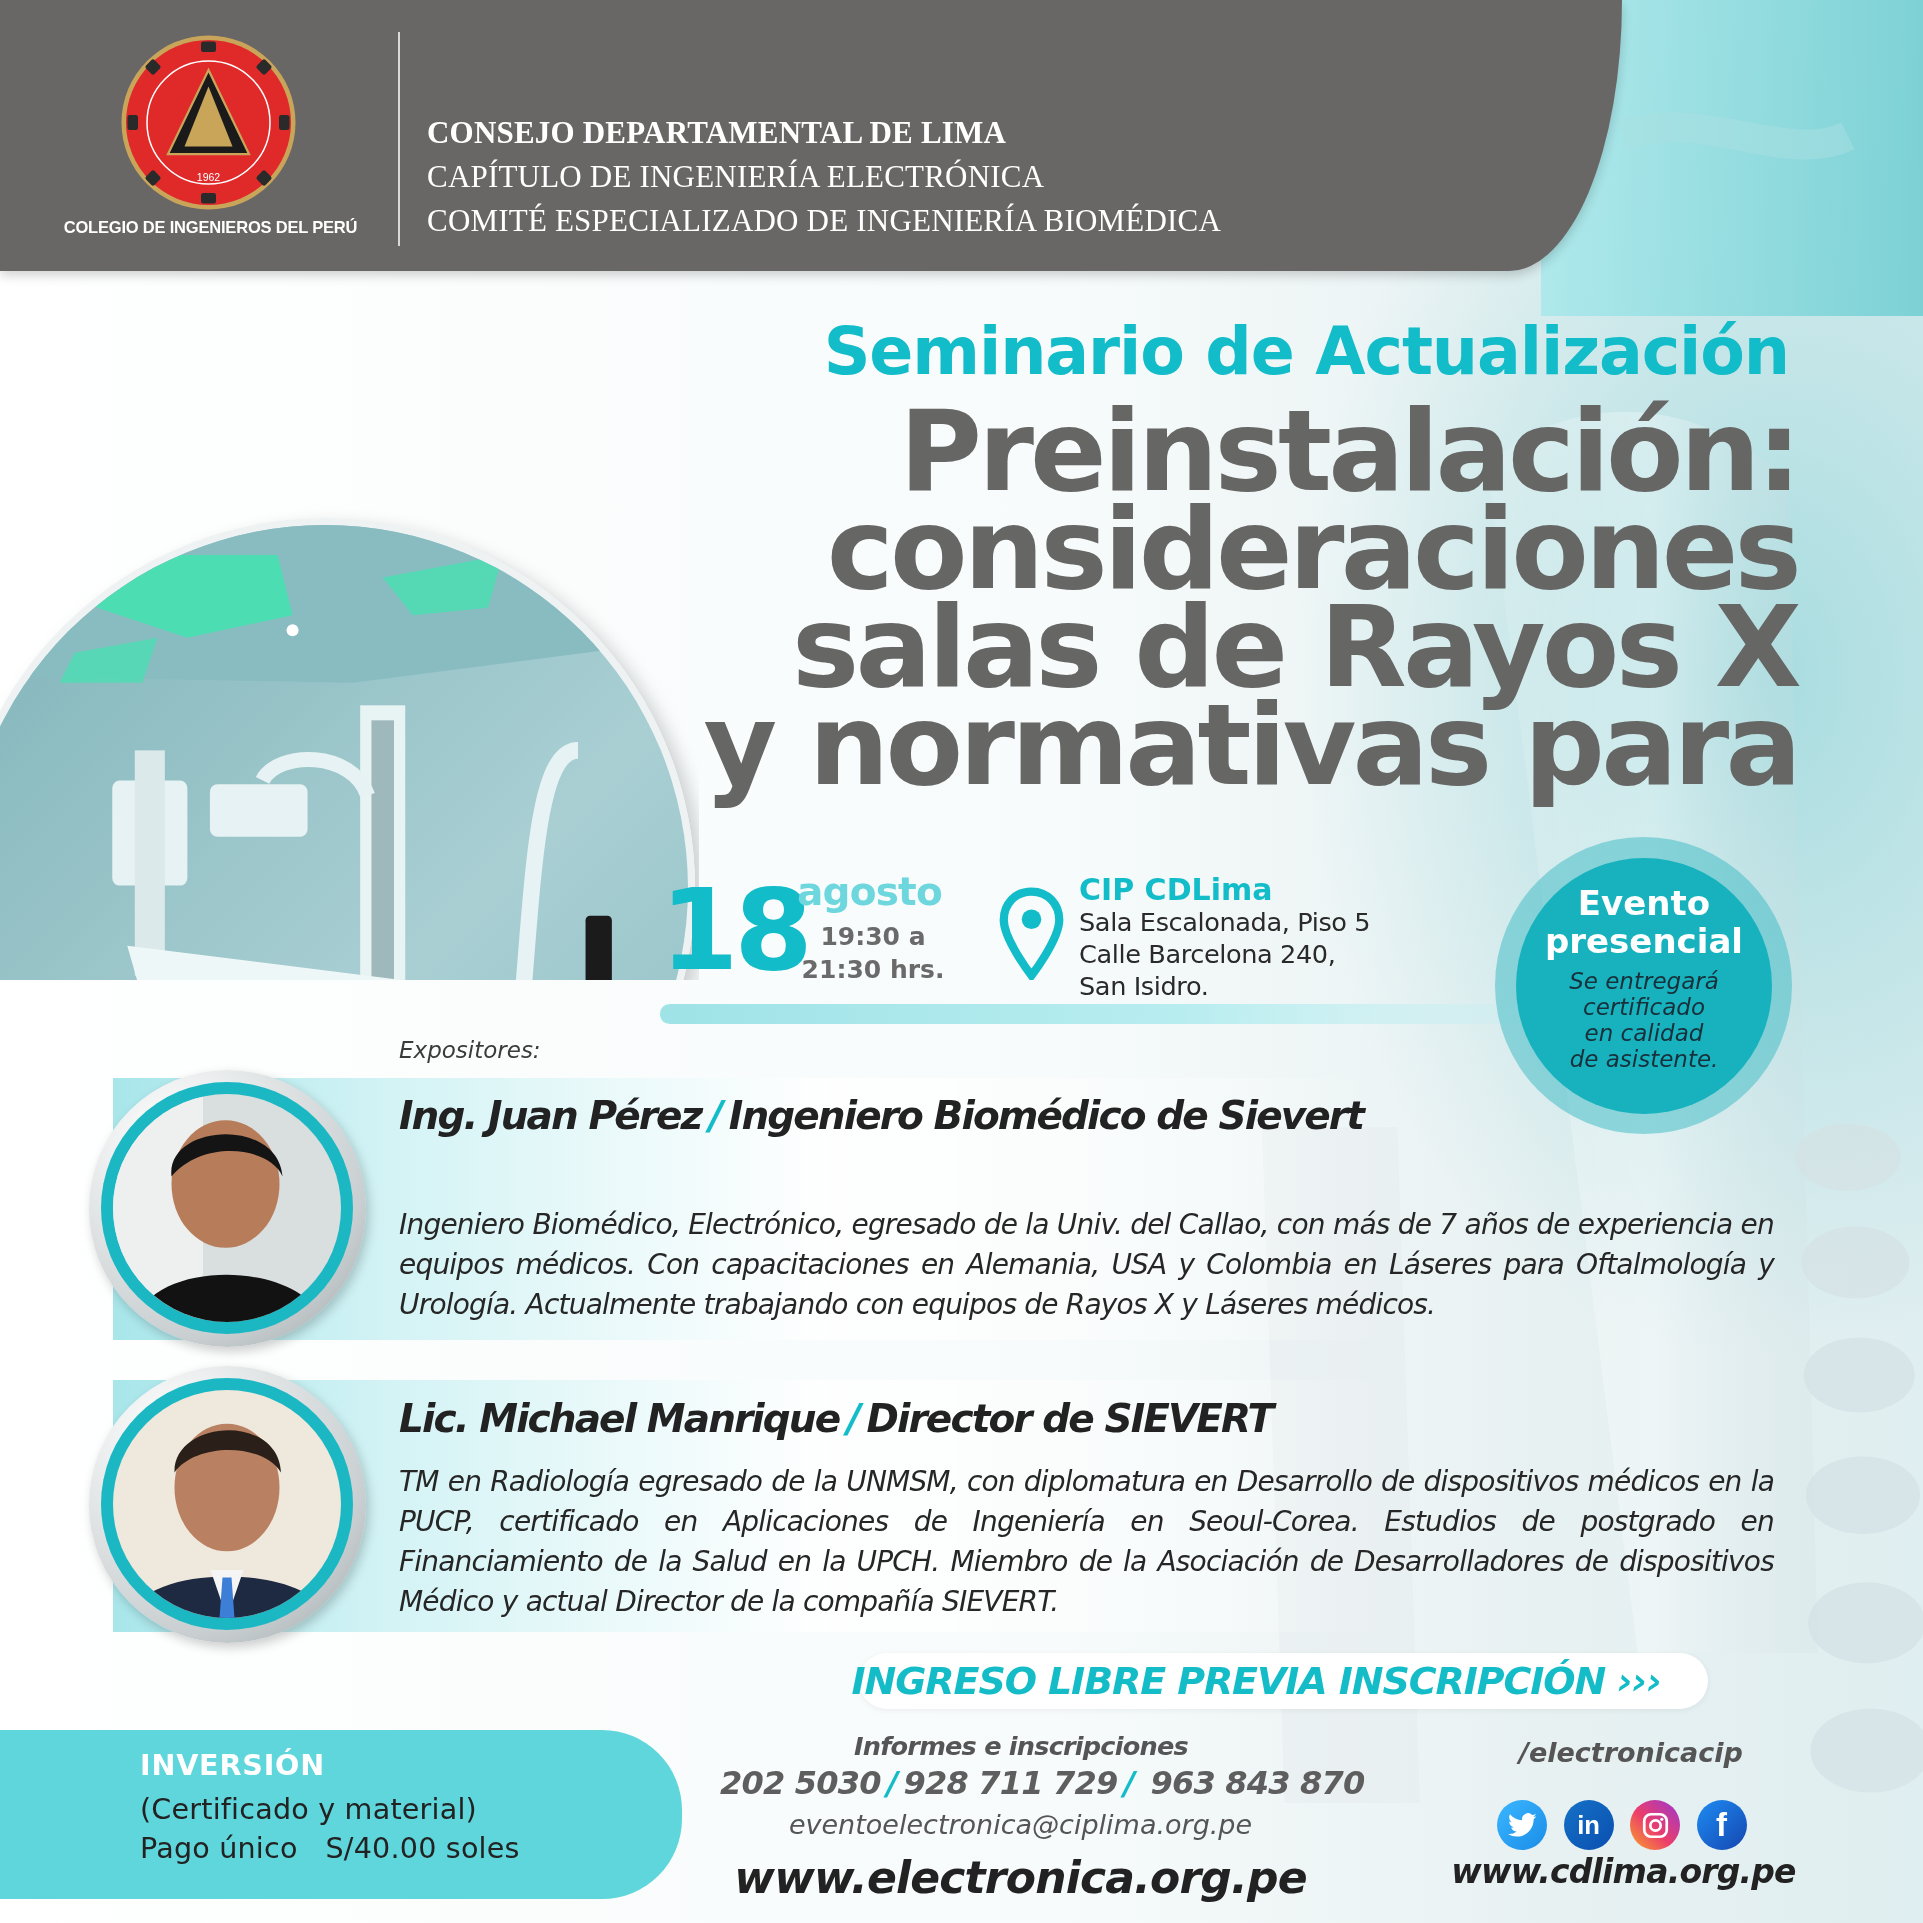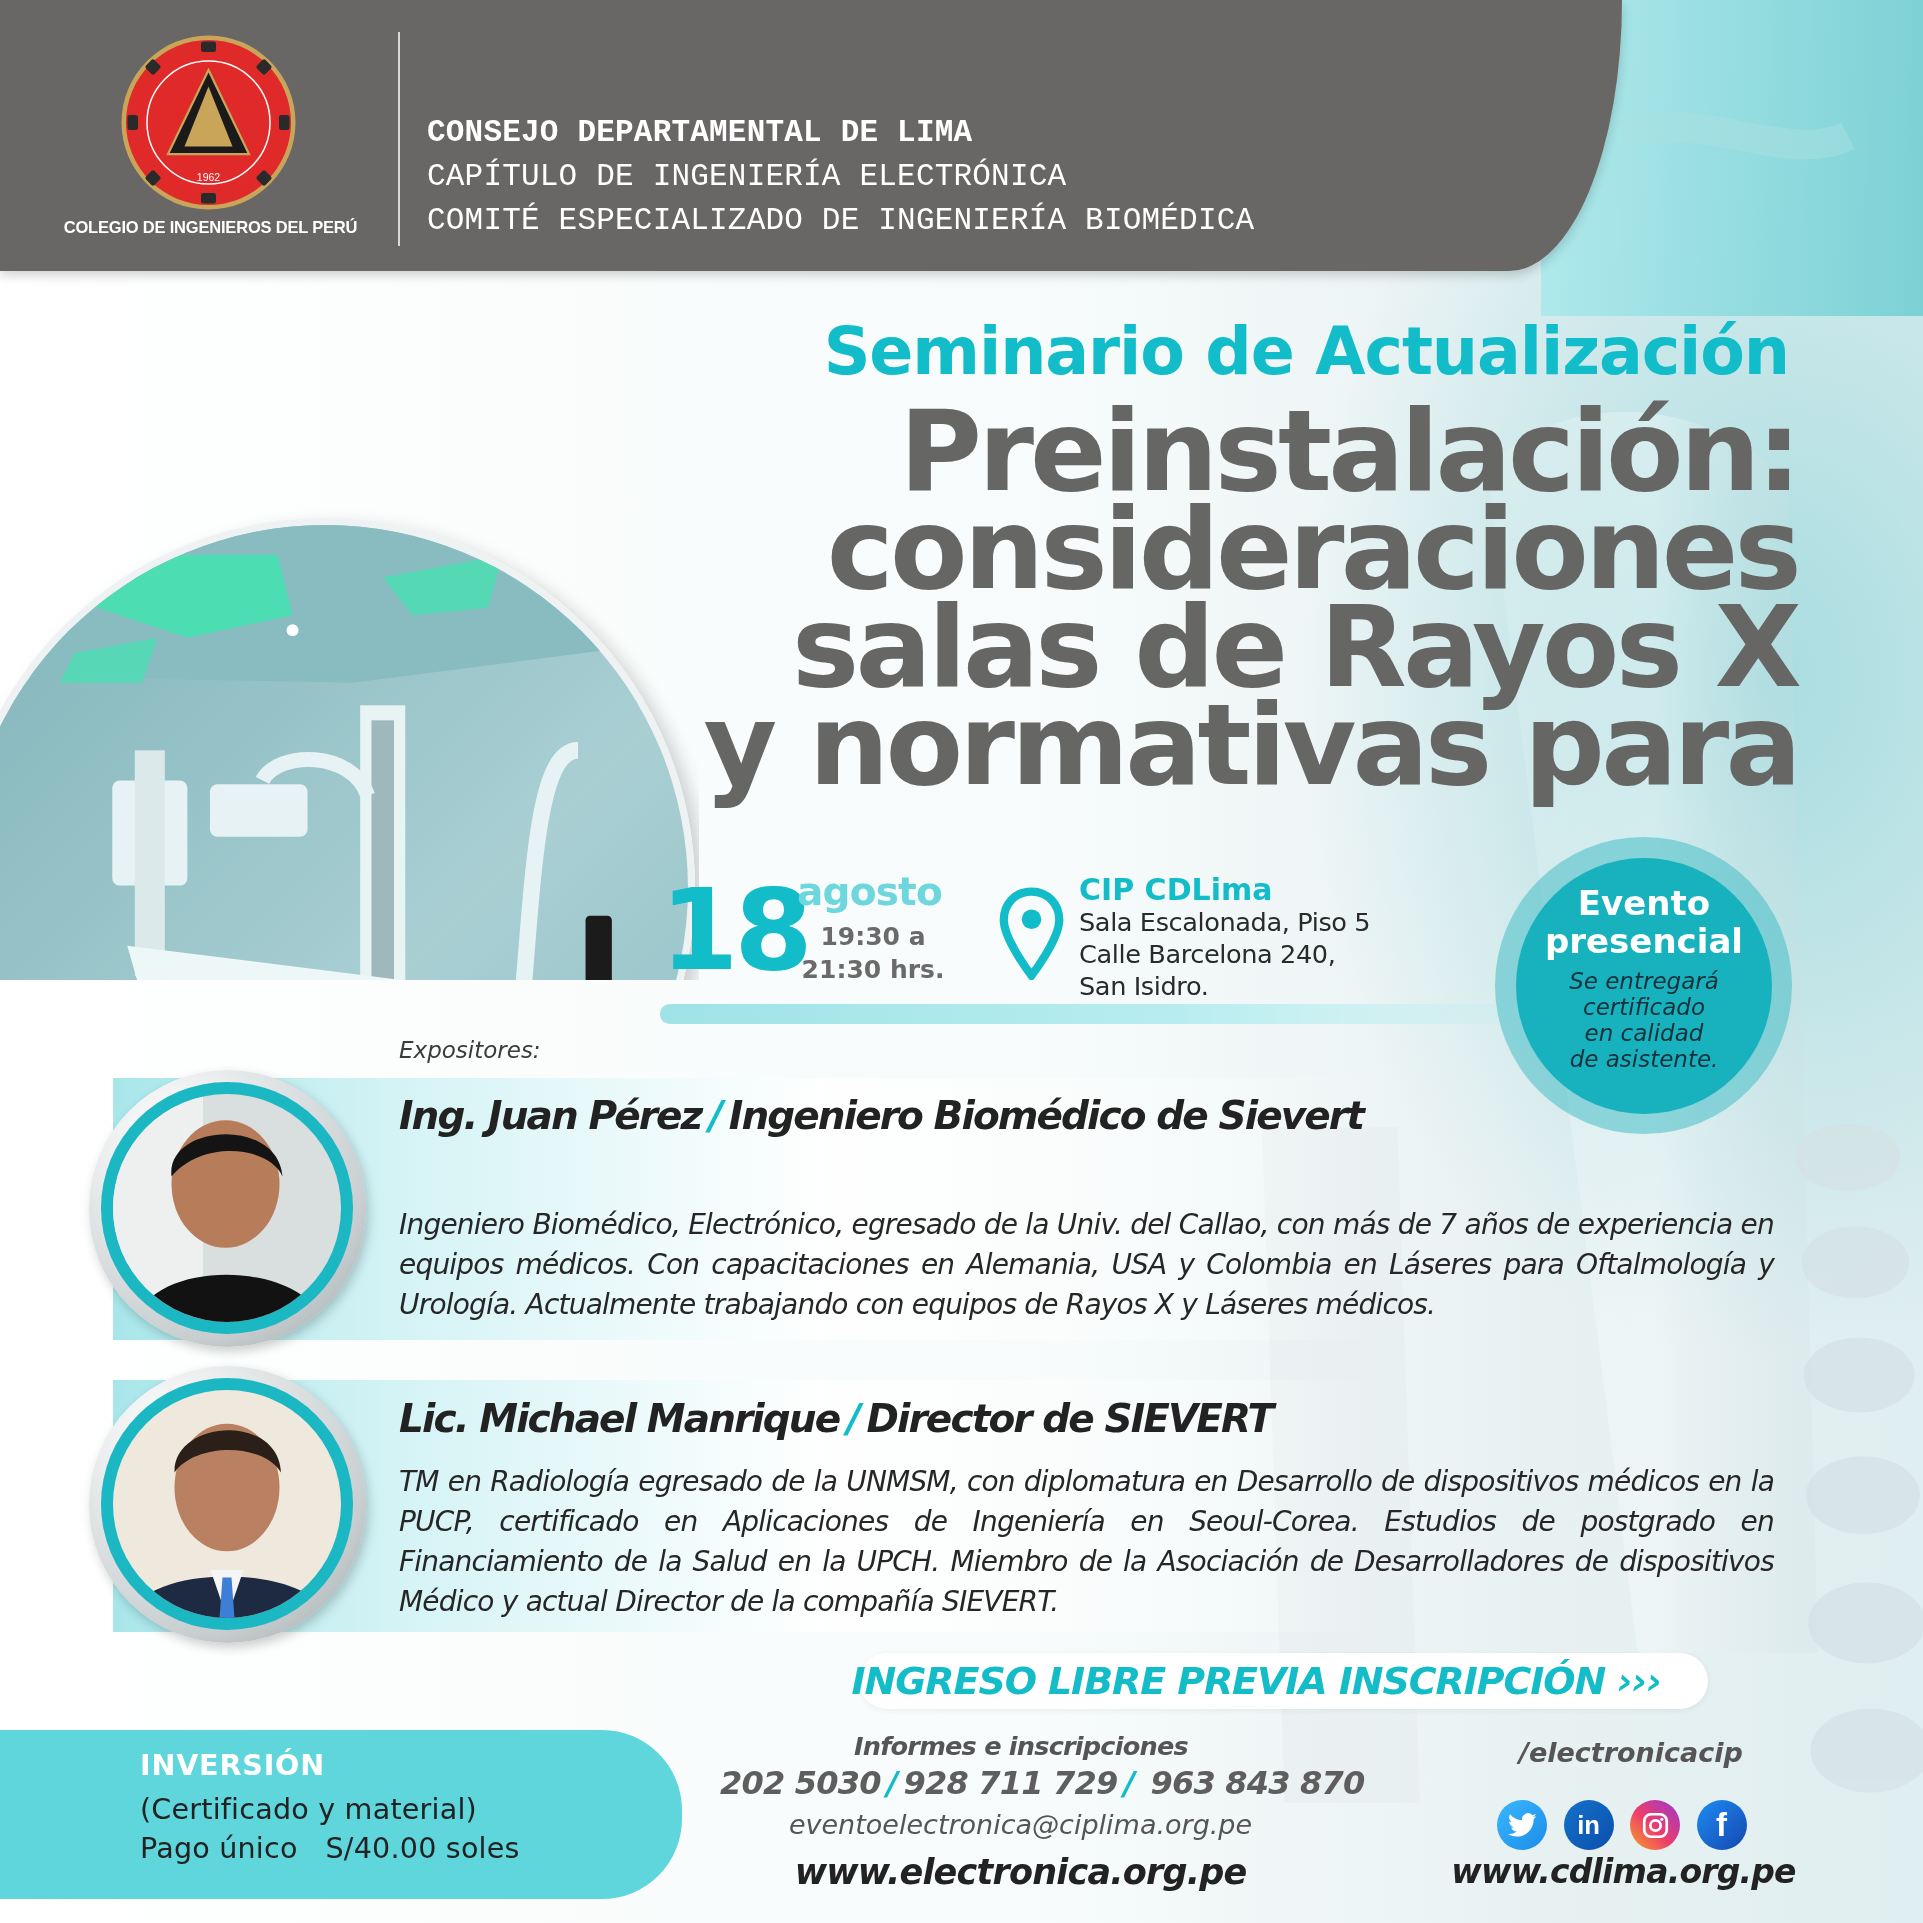--- a/index.html
+++ b/index.html
@@ -22,21 +22,21 @@
     position: absolute; left: 0; top: 0; width: 1622px; height: 271px;
     background: #686766;
     border-bottom-right-radius: 113px 271px;
     box-shadow: 0 4.5px 10.5px rgba(0,0,0,0.18);
     z-index: 5;
   }
   .logo { position: absolute; left: 120px; top: 34px; width: 177px; height: 177px; }
   .logo-caption { position: absolute; left: 45px; top: 218px; width: 331px; text-align: center;
     color: #fff; font-family: "Liberation Sans", sans-serif; font-weight: bold; font-size: 16.5px; letter-spacing: -0.2px; }
   .header-divider { position: absolute; left: 398px; top: 32px; width: 1.5px; height: 214px; background: #d9d9d9; }
-  .header-lines { position: absolute; left: 427px; top: 111px; color: #fff; font-family: Liberation Mono, monospace; }
+  .header-lines { position: absolute; left: 427px; top: 111px; color: #fff; font-family: Liberation Serif, serif; }
   .header-lines div { font-size: 31px; line-height: 44px; letter-spacing: 0.2px; white-space: nowrap; }
   .header-lines .l1 { font-weight: bold; }
 
   
   .photo-wrap { position: absolute; left: -45px; top: 259px; width: 740px; height: 740px; border-radius: 50%;
     overflow: hidden; box-shadow: 9px 7.5px 18px rgba(0,0,0,0.18); z-index: 2; border: 7.5px solid #eef2f3; }
   .photo-clip { position: absolute; left: 0; top: 259px; width: 699px; height: 721px; overflow: hidden; z-index: 2; }
 
   
   .subtitle { position: absolute; right: 135px; top: 314px; color: #12bcc8; font-weight: bold; font-size: 65px; letter-spacing: -1.1px; white-space: nowrap; z-index: 3; }
@@ -94,21 +94,21 @@
   .inv-title { position: absolute; left: 140px; top: 18px; color: #fff; font-weight: bold; font-size: 28.6px; letter-spacing: 0.8px; }
   .inv-line { position: absolute; left: 140px; color: #222; font-size: 28.6px; letter-spacing: 0.2px; white-space: pre; }
   .inv-l1 { top: 62px; }
   .inv-l2 { top: 101px; }
 
   
   .informes { position: absolute; left: 833px; width: 376px; top: 1731px; text-align: center; color: #555; font-weight: bold; font-style: italic; font-size: 25.6px; letter-spacing: -0.8px; z-index: 3; }
   .phones { position: absolute; left: 720px; width: 601px; top: 1764px; text-align: center; color: #5e5e5e; font-weight: bold; font-style: italic; font-size: 32px; letter-spacing: -0.8px; z-index: 3; white-space: nowrap; }
   .phones .slash { color: #14bcc8; padding: 0 6px; }
   .email { position: absolute; left: 720px; width: 601px; top: 1809px; text-align: center; color: #555; font-style: italic; font-size: 27px; z-index: 3; }
-  .web1 { position: absolute; left: 720px; width: 601px; top: 1852px; text-align: center; color: #222; font-weight: bold; font-style: italic; font-size: 35px; letter-spacing: -0.8px; z-index: 3; }
+  .web1 { position: absolute; left: 720px; width: 601px; top: 1852px; text-align: center; color: #222; font-weight: bold; font-style: italic; font-size: 44px; letter-spacing: -0.8px; z-index: 3; }
   .handle { position: absolute; left: 1473px; width: 316px; top: 1737px; text-align: center; color: #555; font-weight: bold; font-style: italic; font-size: 27px; z-index: 3; }
   .socials { position: absolute; left: 1497px; top: 1782px; display: flex; gap: 16.5px; z-index: 3; }
   .soc { width: 50px; height: 50px; border-radius: 50%; display: flex; align-items: center; justify-content: center;
     color: #fff; font-weight: bold; font-size: 25.6px; font-family: "Liberation Sans", sans-serif; margin-top: 18px; }
   .soc-tw { background: linear-gradient(135deg, #3bb6ff, #1a8de8); }
   .soc-li { background: linear-gradient(135deg, #1571c6, #0a4fb0); }
   .soc-ig { background: linear-gradient(45deg, #f9a527 0%, #ec3e6b 45%, #9a37d0 100%); }
   .soc-fb { background: linear-gradient(135deg, #1d8cf3, #1546b0); }
   .web2 { position: absolute; left: 1428px; width: 391px; top: 1852px; text-align: center; color: #222; font-weight: bold; font-style: italic; font-size: 33px; letter-spacing: -0.8px; z-index: 3; }
 </style>

